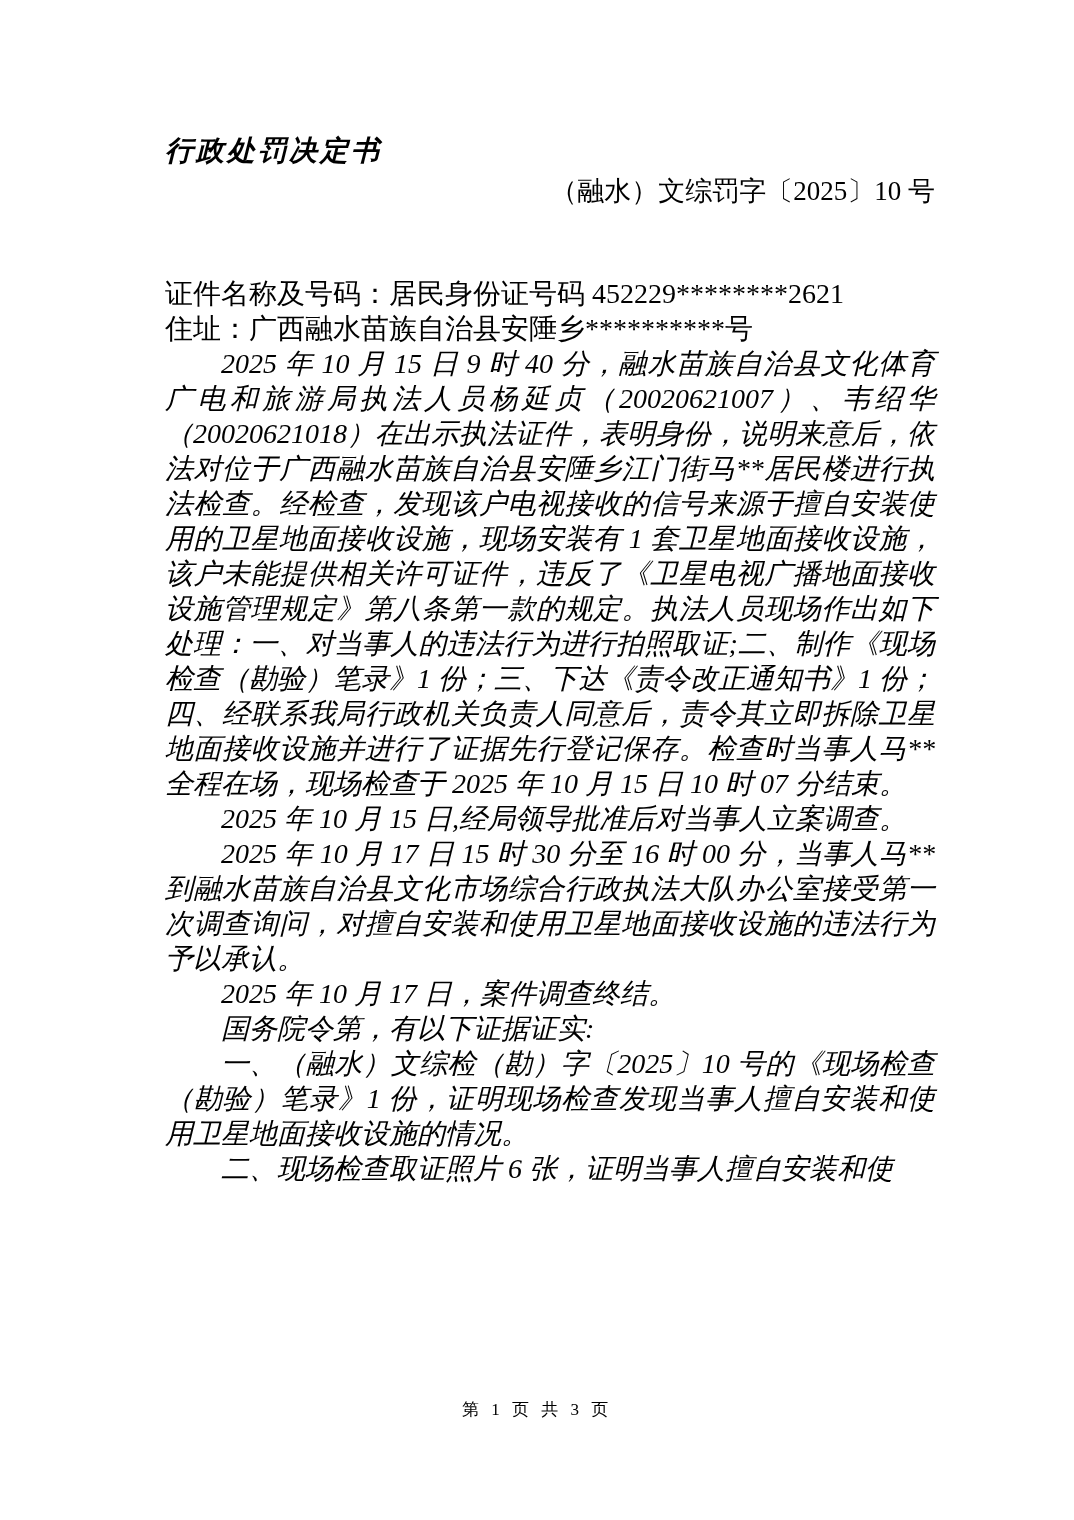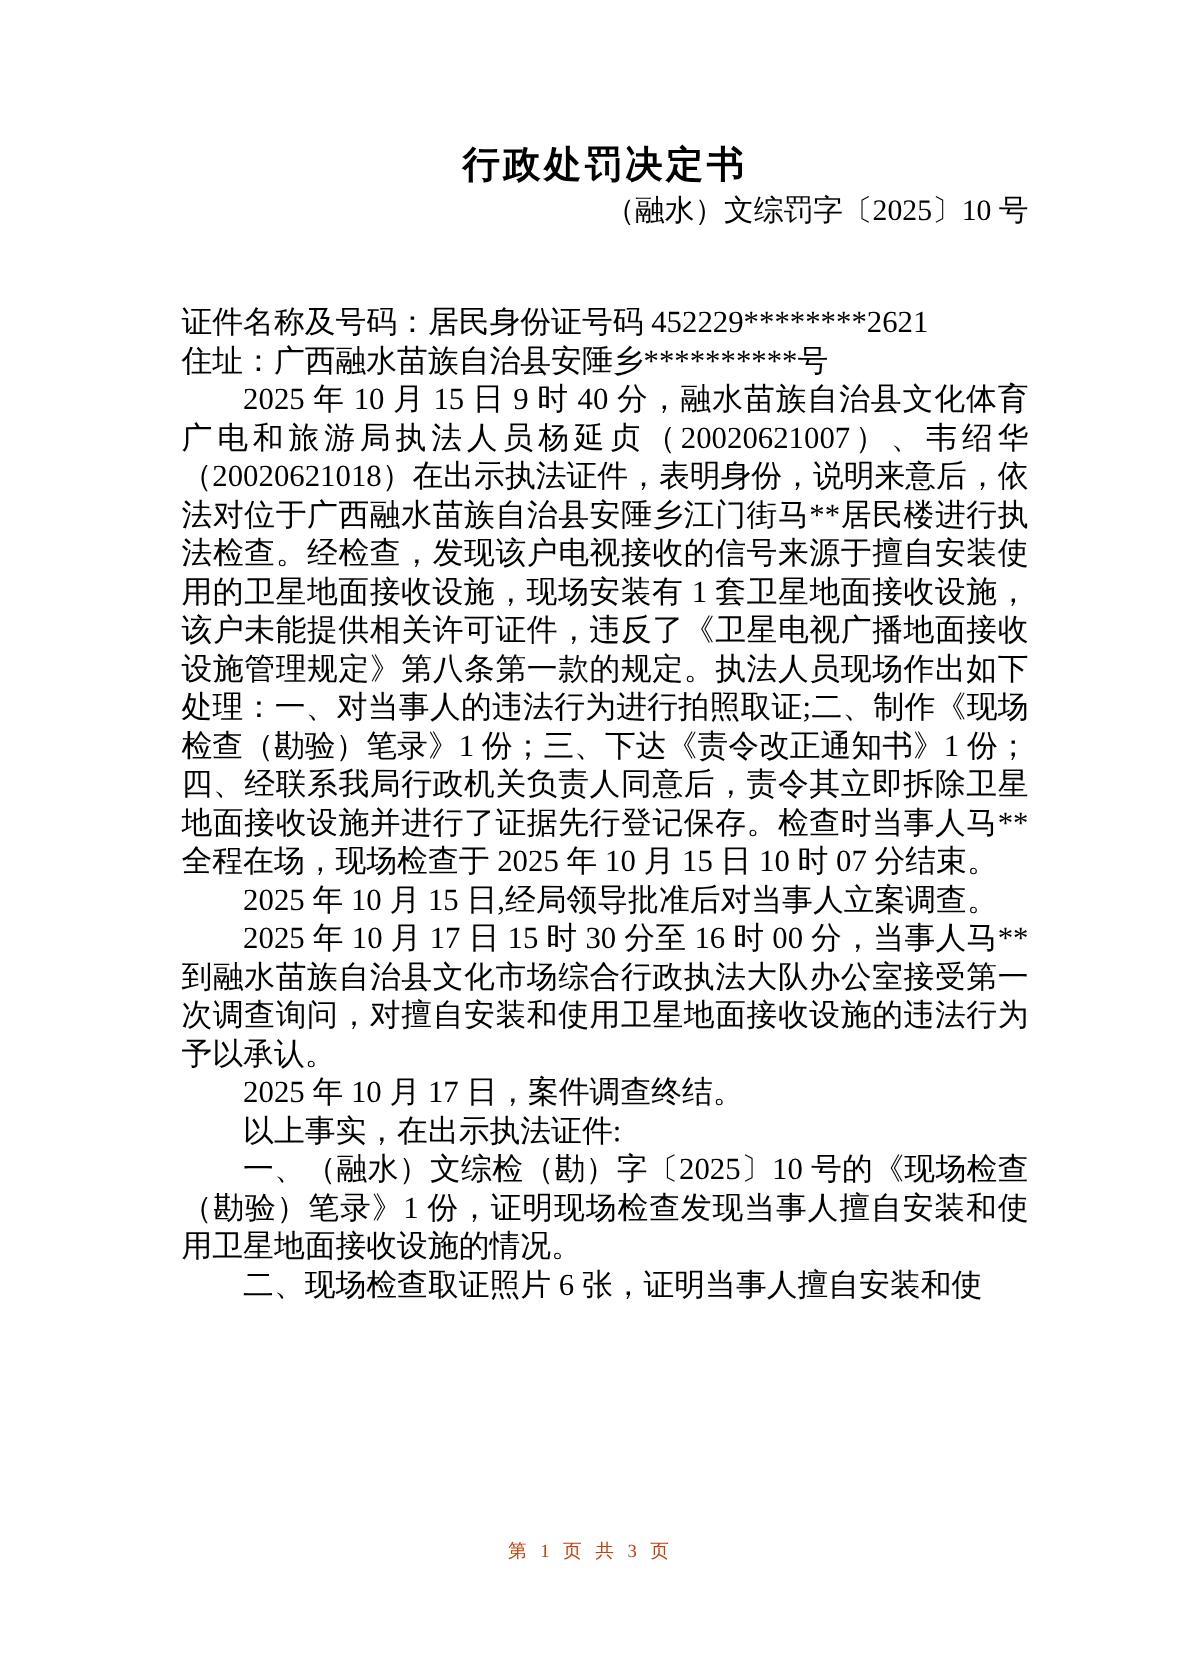--- a/index.html
+++ b/index.html
@@ -21,26 +21,26 @@
     background: #ffffff;
     overflow: hidden;
   }
   .content {
     position: absolute;
     left: 165px;
     top: 130px;
     width: 770px;
   }
   .doc-title {
-    font-size: 34px;
+    font-size: 28px;
     line-height: 42px;
     font-weight: bold;
-    text-align: center;
     letter-spacing: 3px;
     margin: 0;
+    font-style: italic;
   }
   .doc-number {
     font-size: 27px;
     line-height: 34px;
     text-align: right;
     margin-top: 2px;
     white-space: nowrap;
   }
   .doc-body {
     margin-top: 68px;
@@ -51,30 +51,31 @@
   }
   .doc-body p {
     margin: 0;
     padding: 0;
   }
   .party-line {
     text-indent: 0;
   }
   .para {
     text-indent: 2em;
+    font-style: italic;
   }
   .footer {
     position: absolute;
     left: 0;
     right: 0;
     top: 1398px;
     text-align: center;
     font-size: 17px;
     letter-spacing: 4px;
-    color: #c2410c;
+    color: #000000;
   }
 </style>
 </head>
 <body>
 
 <div class="page">
   <div class="content">
     <h1 class="doc-title">行政处罚决定书</h1>
     <div class="doc-number">（融水）文综罚字〔2025〕10 号</div>
     <div class="doc-body">
@@ -89,21 +90,21 @@
 
           <p class="para">2025 年 10 月 15 日 9 时 40 分，融水苗族自治县文化体育广电和旅游局执法人员杨延贞（20020621007）、韦绍华（20020621018）在出示执法证件，表明身份，说明来意后，依法对位于广西融水苗族自治县安陲乡江门街马**居民楼进行执法检查。经检查，发现该户电视接收的信号来源于擅自安装使用的卫星地面接收设施，现场安装有 1 套卫星地面接收设施，该户未能提供相关许可证件，违反了《卫星电视广播地面接收设施管理规定》第八条第一款的规定。执法人员现场作出如下处理：一、对当事人的违法行为进行拍照取证;二、制作《现场检查（勘验）笔录》1 份；三、下达《责令改正通知书》1 份；四、经联系我局行政机关负责人同意后，责令其立即拆除卫星地面接收设施并进行了证据先行登记保存。检查时当事人马**全程在场，现场检查于 2025 年 10 月 15 日 10 时 07 分结束。</p>
 
           <p class="para">2025 年 10 月 15 日,经局领导批准后对当事人立案调查。</p>
 
           <p class="para">2025 年 10 月 17 日 15 时 30 分至 16 时 00 分，当事人马**到融水苗族自治县文化市场综合行政执法大队办公室接受第一次调查询问，对擅自安装和使用卫星地面接收设施的违法行为予以承认。</p>
 
           <p class="para">2025 年 10 月 17 日，案件调查终结。</p>
 
 
-          <p class="para">以上事实，在出示执法证件:</p>
+          <p class="para">国务院令第，有以下证据证实:</p>
 
           <p class="para">一、（融水）文综检（勘）字〔2025〕10 号的《现场检查（勘验）笔录》1 份，证明现场检查发现当事人擅自安装和使用卫星地面接收设施的情况。</p>
 
           <p class="para">二、现场检查取证照片 6 张，证明当事人擅自安装和使</p>
         </div>
     </div>
   </div>
   <div class="footer">第 1 页 共 3 页</div>
 </div>
 

